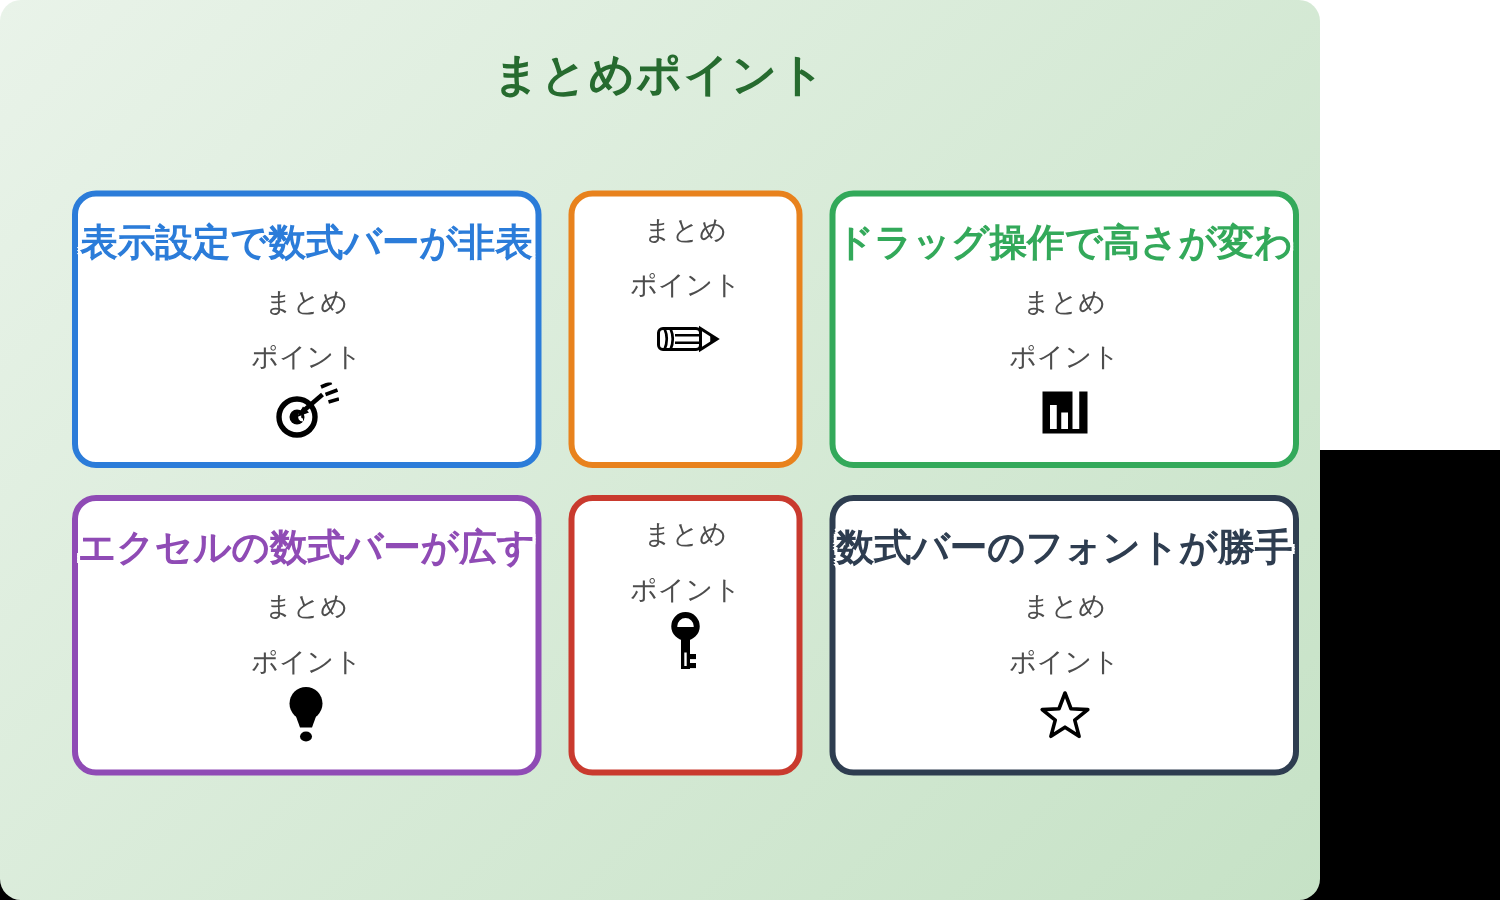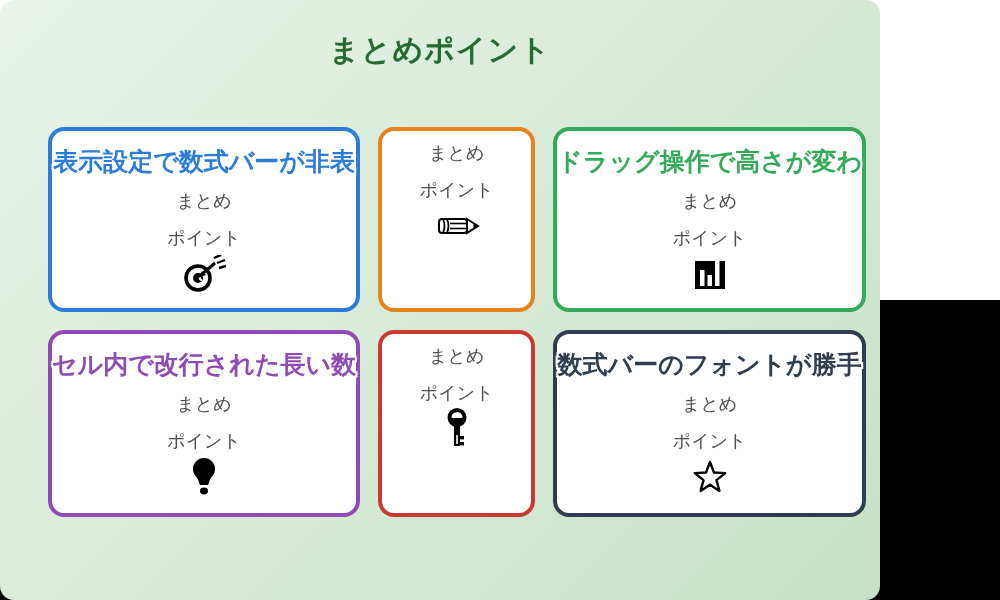--- a/index.html
+++ b/index.html
@@ -129,21 +129,21 @@
           <rect x="4" y="6" width="30" height="28" fill="#000"></rect>
           <rect x="9" y="15" width="4.5" height="16" fill="#fff"></rect>
           <rect x="16.5" y="20" width="4.5" height="11" fill="#fff"></rect>
           <rect x="24" y="3" width="4.5" height="28" fill="#fff"></rect>
         </svg>
       </div>
     </section>
 
     <section class="card" style="--accent: #8F4BB5;">
       <div class="card-title-wrap">
-        <h2 class="card-title">セル内で改行された長い数</h2>
+        <h2 class="card-title">エクセルの数式バーが広す</h2>
       </div>
       <p class="card-line">まとめ</p>
       <p class="card-line">ポイント</p>
       <div class="card-icon">
         <svg width="26" height="40" viewBox="0 0 26 40">
           <circle cx="13" cy="12" r="11" fill="#000"></circle>
           <polygon points="5,17 21,17 17,28 9,28" fill="#000"></polygon>
           <ellipse cx="13" cy="34" rx="4" ry="3.4" fill="#000"></ellipse>
         </svg>
       </div>

